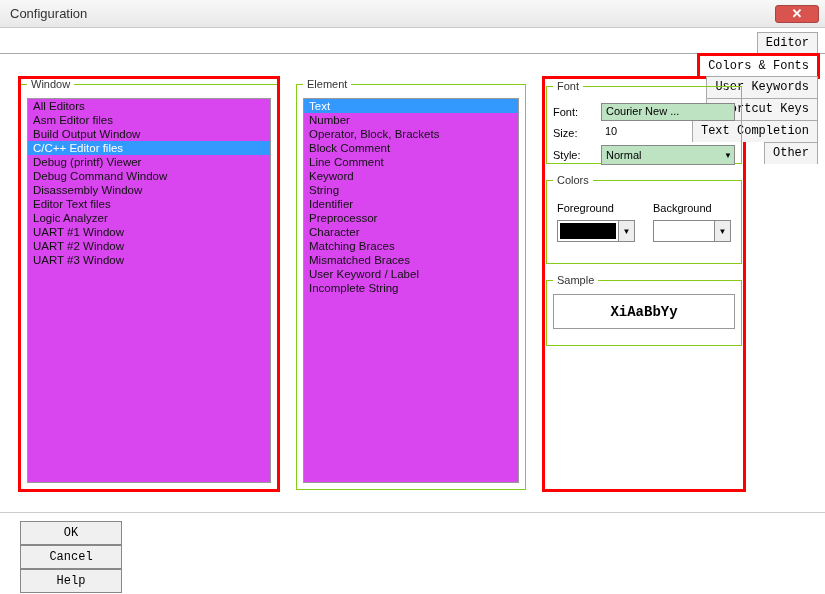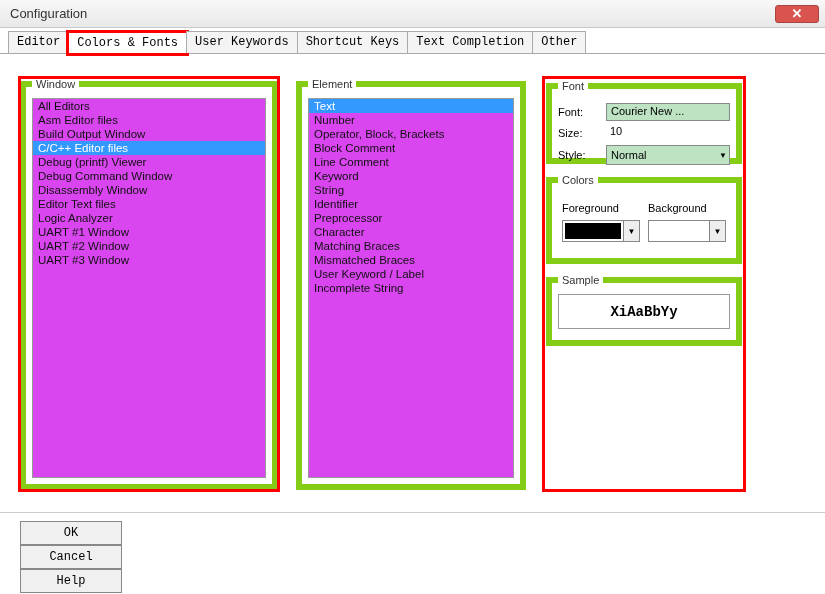--- a/index.html
+++ b/index.html
@@ -34,20 +34,21 @@
     cursor: pointer;
   }
   .tabbar {
     display: flex;
     align-items: flex-end;
     padding: 4px 8px 0 8px;
     height: 26px;
     font-family: "Courier New", monospace;
     font-size: 12px;
     border-bottom: 1px solid #aaa;
+    flex-direction: column;
   }
   .tab {
     padding: 3px 8px 4px 8px;
     border: 1px solid #aaa;
     border-bottom: none;
     margin-right: -1px;
     background: #f4f4f4;
     cursor: pointer;
     position: relative;
     white-space: nowrap;
@@ -56,21 +57,21 @@
     background: #fff;
     top: 1px;
   }
   .highlight-red { outline: 3px solid #ff0000; outline-offset: -1px; }
   .content {
     display: flex;
     padding: 24px 20px 10px 20px;
     gap: 18px;
   }
   fieldset {
-    border: 6px solid #84cc16;
+    border: 1px solid #84cc16;
     padding: 8px 6px 6px 6px;
     margin: 0;
     position: relative;
   }
   fieldset > legend {
     font-size: 11px;
     padding: 0 4px;
     color: #333;
   }
   .left-panel fieldset { width: 258px; height: 412px; }

